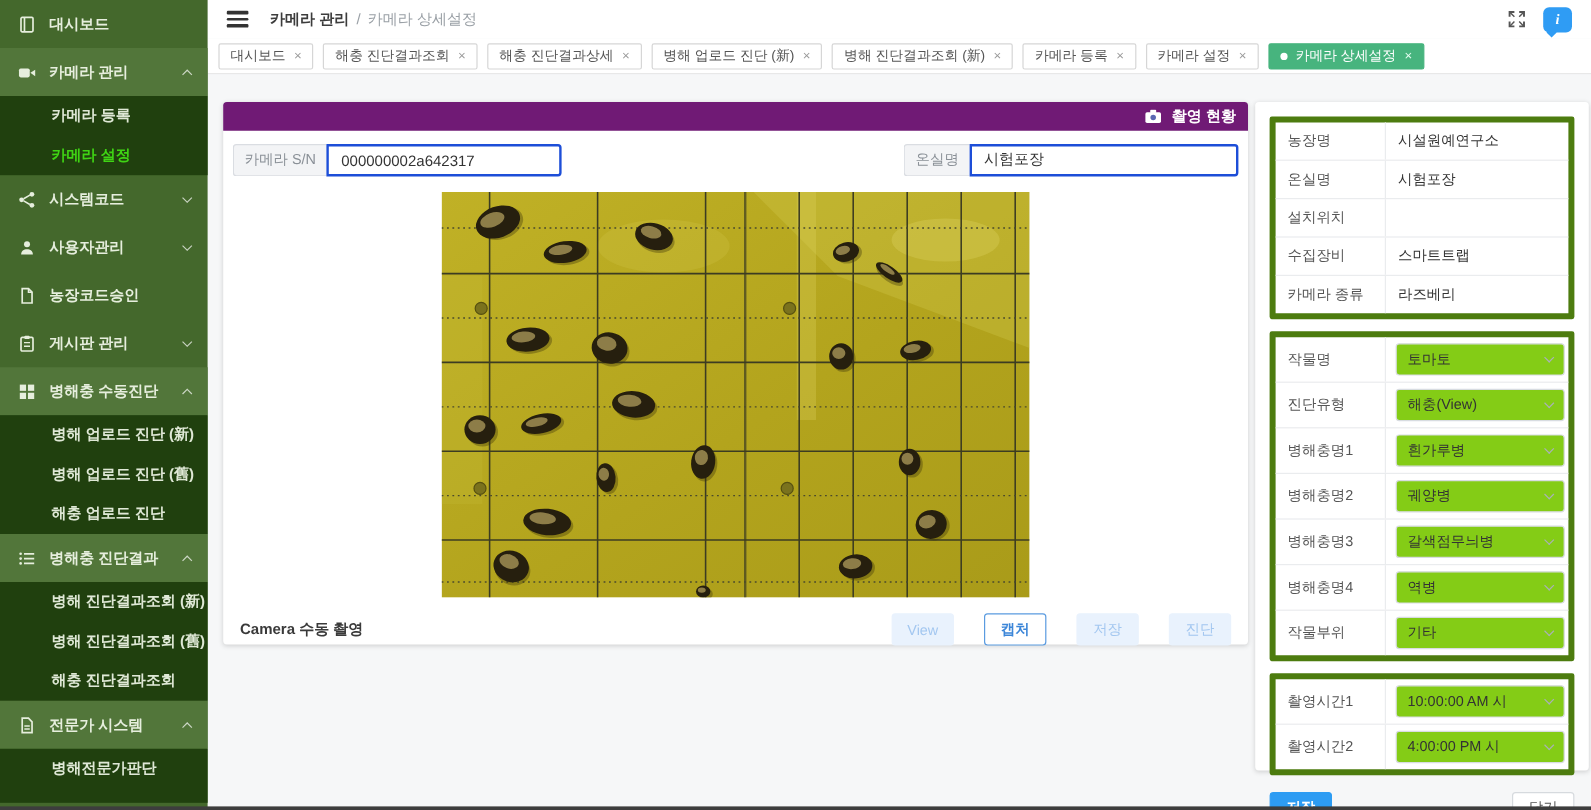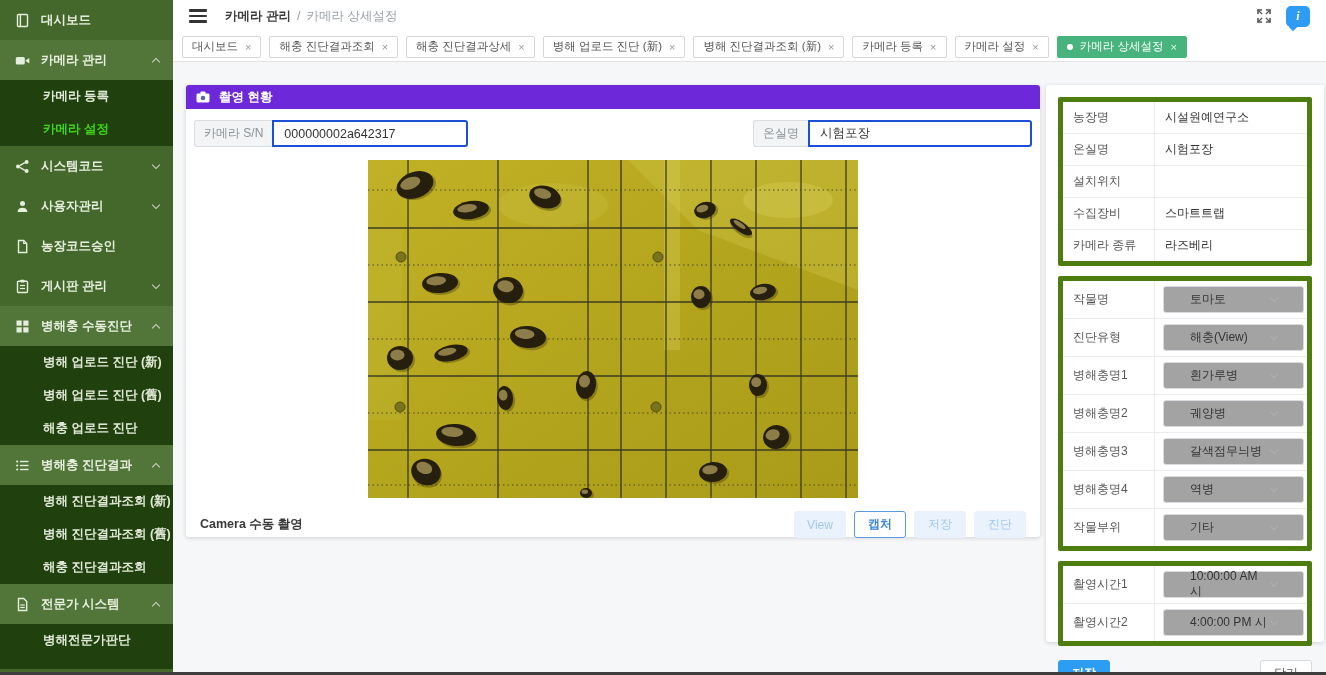--- a/index.html
+++ b/index.html
@@ -34,51 +34,51 @@
   .tab{height:22px;padding:0 9px;border:1px solid #d6d6d6;border-radius:2px;background:#fff;color:#555;font-size:11.5px;display:flex;align-items:center;gap:7px;cursor:pointer;white-space:nowrap;}
   .tab .x{color:#999;font-size:11px;cursor:pointer;}
   .tab.active{background:#47b47e;border-color:#47b47e;color:#fff;}
   .tab.active .x{color:#e8fff3;}
   .tab .dot{width:6px;height:6px;border-radius:50%;background:#fff;}
 
   
   .content{position:relative;width:1153px;height:612px;background:#f6f7f8;}
   .panel{position:absolute;background:#fff;border-radius:3px;box-shadow:0 1px 4px rgba(0,0,0,.16);}
   .panel-hdr{height:24px;display:flex;align-items:center;gap:9px;padding:0 10px;border-radius:3px 3px 0 0;color:#fff;font-size:12.5px;font-weight:700;}
-  .hdr-blue{background:#6d28d9;}
+  .hdr-blue{background:#701a75;justify-content:flex-end;}
   .hdr-navy{background:#2e3b5e;}
   .hdr-blue .cam-lens{fill:#5a68b2;}
   .hdr-navy .cam-lens{fill:#2e3b5e;}
 
   .capture-panel{left:13px;top:23px;width:854px;height:452px;}
   .cp-body{padding:11px 8px 0;}
   .inputs-row{display:flex;justify-content:space-between;}
   .igroup{display:flex;height:27px;}
   .igroup .ilab{background:#f3f4f6;border:1px solid #dadde2;border-right:none;border-radius:3px 0 0 3px;display:flex;align-items:center;padding:0 9px;font-size:12px;color:#8a9097;white-space:nowrap;}
   .igroup input{border:2px solid #1d4ed8;border-radius:0 3px 3px 0;padding:0 10px;font-size:12.5px;color:#333;outline:none;font-family:"Liberation Sans",sans-serif;}
   .sn-input{width:196px;}
   .gh-input{width:224px;}
   .trap-wrap{margin:13px auto 0;width:490px;height:338px;}
   .cp-footer{display:flex;align-items:center;padding:13px 6px 0;}
   .cp-caption{font-size:12.5px;font-weight:700;color:#3a3a3a;}
-  .cp-btns{margin-left:auto;display:flex;gap:8px;}
+  .cp-btns{margin-left:auto;display:flex;gap:25px;}
   .btn{height:27px;min-width:52px;border-radius:3px;font-size:12px;display:flex;align-items:center;justify-content:center;padding:0 12px;cursor:pointer;font-family:"Liberation Sans",sans-serif;}
   .btn-pale{background:#e9f2fd;border:1px solid #e9f2fd;color:#a3c7f0;}
   .btn-capture{background:#fff;border:1px solid #5a9be0;color:#3c86d8;font-weight:700;}
 
   .detail-panel{left:873px;top:23px;width:278px;height:557px;}
   .dp-body{padding:12px;}
   .itable{border:5px solid #4d7c0f;border-radius:2px;}
   .itable + .itable{margin-top:10px;}
   .irow{display:flex;border-bottom:1px solid #eaecee;align-items:center;}
   .irow:last-child{border-bottom:none;}
   .ilabel{width:92px;flex:0 0 92px;padding:7px 10px;font-size:12px;color:#555;border-right:1px solid #eaecee;align-self:stretch;display:flex;align-items:center;}
   .ival{flex:1;padding:7px 10px;font-size:12px;color:#333;min-height:13px;}
   .srow .ival{padding:5px 8px;}
-  .selectbox{height:27px;width:141px;border:1px solid #d8dce1;border-radius:3px;display:flex;align-items:center;justify-content:space-between;padding:0 26px;font-size:12px;color:#333;cursor:pointer;background:#a3a3a3;}
+  .selectbox{height:27px;width:141px;border:1px solid #d8dce1;border-radius:3px;display:flex;align-items:center;justify-content:space-between;padding:0 9px;font-size:12px;color:#333;cursor:pointer;background:#84cc16;}
   .sel-chev{width:6px;height:6px;border-right:1.4px solid #aab1b8;border-bottom:1.4px solid #aab1b8;transform:rotate(45deg);margin-top:-3px;}
   .dp-footer{display:flex;justify-content:space-between;margin-top:14px;}
   .btn-save{background:#2d9cf3;border:1px solid #2d9cf3;color:#fff;font-weight:700;}
   .btn-close{background:#fff;border:1px solid #d6dade;color:#555;}
 
   .bottom-strip{position:absolute;left:0;bottom:0;width:1326px;height:3px;background:#3d3d3d;z-index:9;}
 </style>
 </head>
 <body>
 

